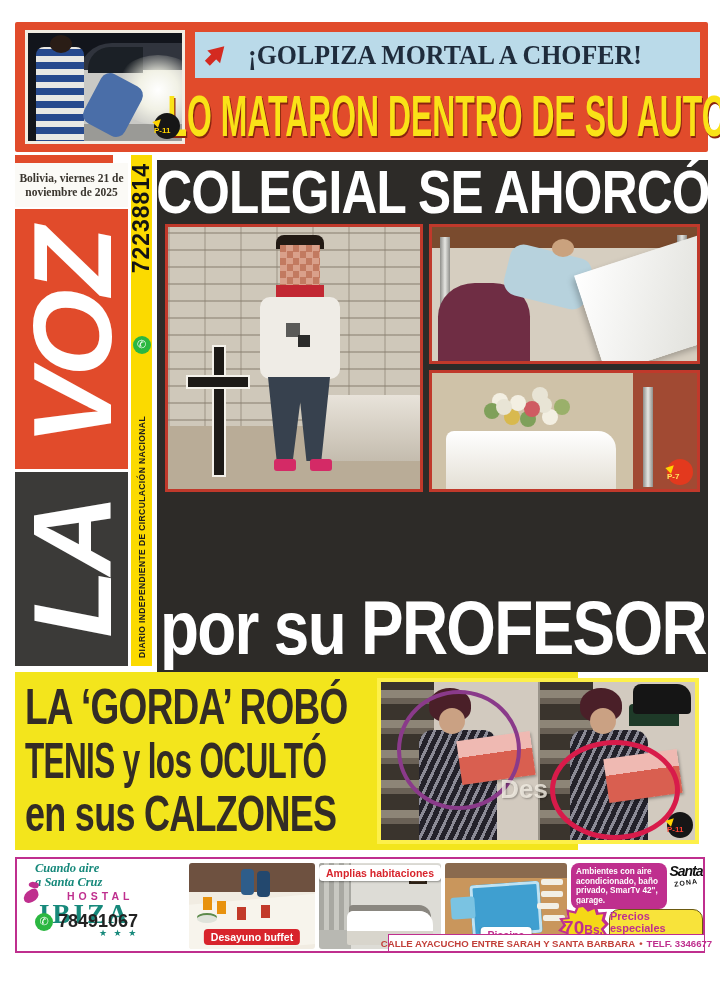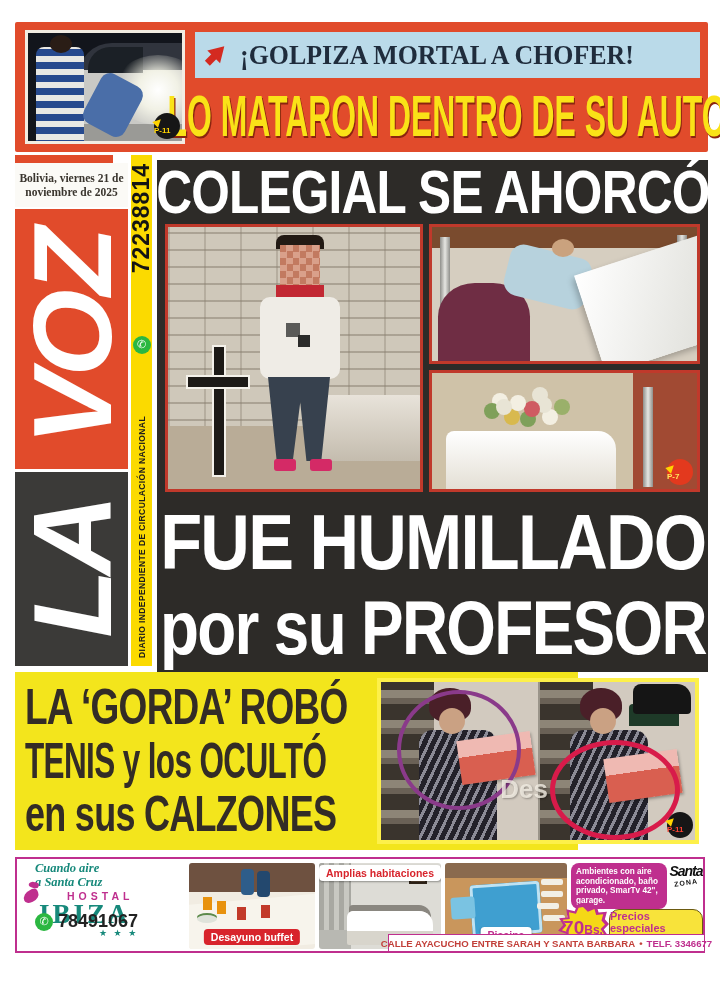--- a/index.html
+++ b/index.html
@@ -18,21 +18,21 @@
           background:linear-gradient(180deg,#30343d 0 26%,#c9c9c5 26% 78%,#9a9a96 78%);
           border-top-left-radius:34px;}
   .tp-window{position:absolute;left:10px;top:4px;width:55px;height:26px;background:#1b2026;border-top-left-radius:22px;}
   .tp-man{position:absolute;left:8px;top:14px;width:48px;height:100px;border-radius:8px 8px 0 0;
           background:repeating-linear-gradient(0deg,#274a8e 0 7px,#e8e8e4 7px 13px);}
   .tp-head{position:absolute;left:22px;top:2px;width:22px;height:18px;border-radius:50%;background:#2a1d16;}
   .tp-leaner{position:absolute;left:62px;top:44px;width:46px;height:56px;background:#4a6ea8;
              border-radius:10px;transform:rotate(28deg);}
 
   .kicker-box{position:absolute;left:180px;top:10px;width:505px;height:46px;
-              background:var(--kicker_bg,#badae9);display:flex;align-items:center;gap:11px;padding:0 10px;}
+              background:var(--kicker_bg,#badae9);display:flex;align-items:center;gap:19px;padding:0 10px;}
   .ne-arrow{position:relative;width:24px;height:24px;flex:0 0 auto;}
   .ne-arrow .shaft{position:absolute;left:0px;top:11px;width:16px;height:7px;background:#d42a20;transform:rotate(-45deg);}
   .ne-arrow .head{position:absolute;right:1px;top:1px;width:0;height:0;
                   border-left:9px solid transparent;border-right:9px solid transparent;
                   border-bottom:15px solid #d42a20;transform:rotate(45deg);}
   .kicker-text{font-family:"Liberation Serif",serif;font-weight:900;font-size:27px;
                color:var(--kicker_text,#1f2c3c);white-space:nowrap;display:inline-block;
                transform:scaleX(.96);transform-origin:left center;letter-spacing:0px;}
 
   .top-headline-row{position:absolute;left:180px;top:58px;width:505px;height:70px;
@@ -288,23 +288,20 @@
       <div class="photo-frame ph-fun-bot" data-interactable="false">
         <div class="coffin" data-interactable="false"></div>
         <div class="flowers" data-interactable="false"></div>
         <div class="candle" style="right:44px;top:14px;height:100px;" data-interactable="false"></div>
         <div class="badge badge-red" style="right:4px;bottom:4px;" data-interactable="false">
           <span class="tri" data-interactable="false"></span>
           <span class="b-label" data-interactable="false">P-7</span>
         </div>
       </div>
     </div>
-    <div class="h1-row" data-interactable="false">
-      <span class="main-h1" data-interactable="false">FUE HUMILLADO</span>
-    </div>
     <div class="h2-row" data-interactable="false">
       <span class="main-h2" data-interactable="false">por su PROFESOR</span>
     </div>
   </div>
 
   <div class="second-story" data-interactable="false">
     <div class="ss-headline" data-interactable="false">
       <span class="ss-line ss-l1" data-interactable="false">LA ‘GORDA’ ROBÓ</span>
       <span class="ss-line ss-l2" data-interactable="false">TENIS y los OCULTÓ</span>
       <span class="ss-line ss-l3" data-interactable="false">en sus CALZONES</span>

